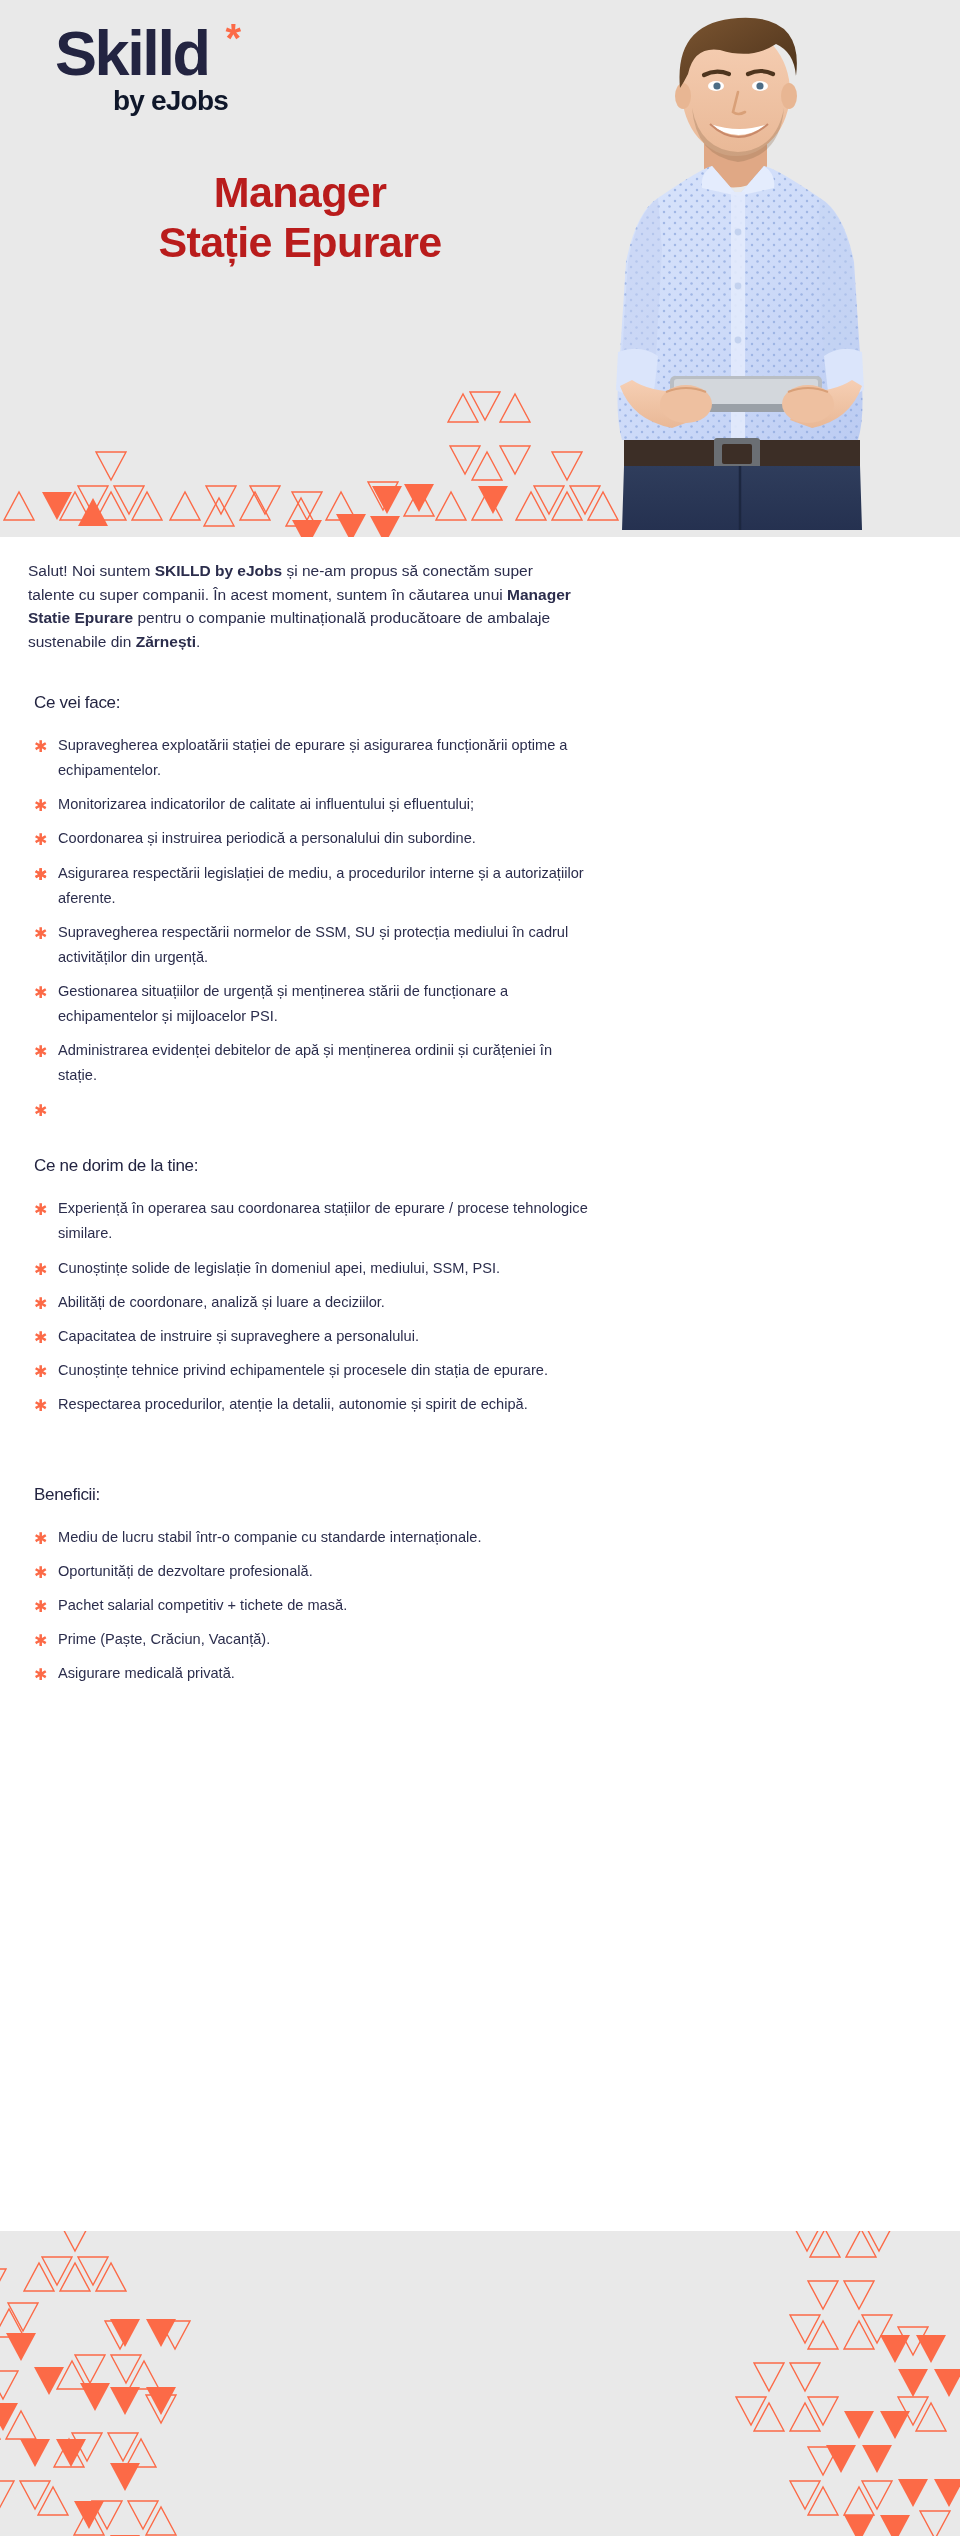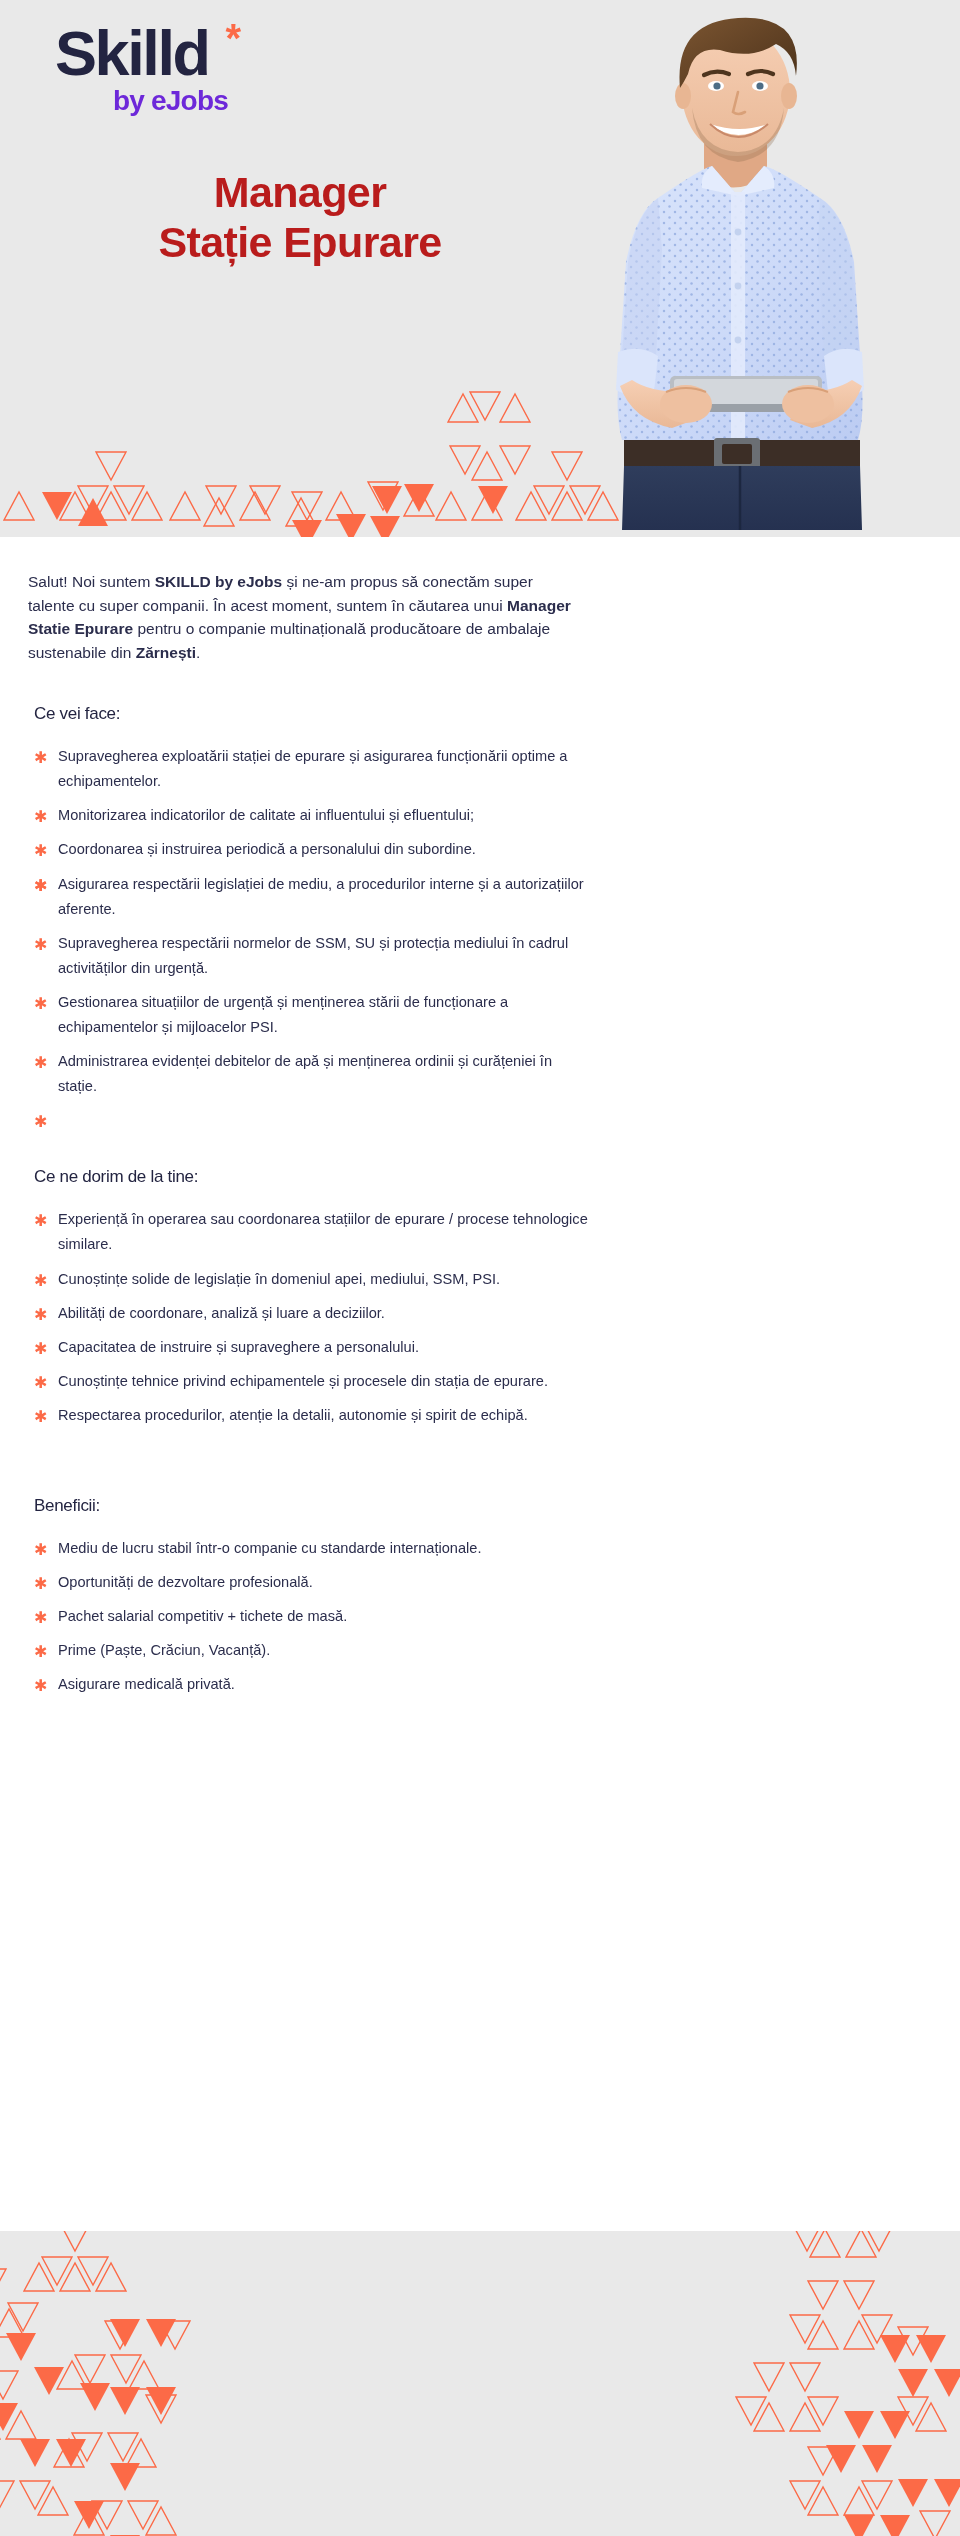--- a/index.html
+++ b/index.html
@@ -42,21 +42,21 @@
     color:#fc6a47;
     font-size:40px;
     position:absolute;
     top:-4px;
     right:-30px;
     font-weight:bold;
   }
   .logo-sub {
     font-size:28px;
     font-weight:bold;
-    color:#6d28d9;
+    color:#0f172a;
     letter-spacing:-0.8px;
     margin-top:2px;
     line-height:1;
     padding-left:58px;
   }
   .hero-title {
     position:absolute;
     left:0;
     top:168px;
     width:600px;
@@ -89,21 +89,21 @@
   .content {
     position:relative;
     background:#ffffff;
     padding:0 28px 0 28px;
     z-index:3;
   }
   .intro {
     font-size:15.5px;
     line-height:1.52;
     color:#2b2d4c;
-    padding-top:33px;
+    padding-top:22px;
     padding-left:0px;
     max-width:552px;
   }
   .intro b { font-weight:bold; }
 
   h2.section-title {
     font-size:17px;
     font-weight:normal;
     color:#232441;
     letter-spacing:-0.3px;

